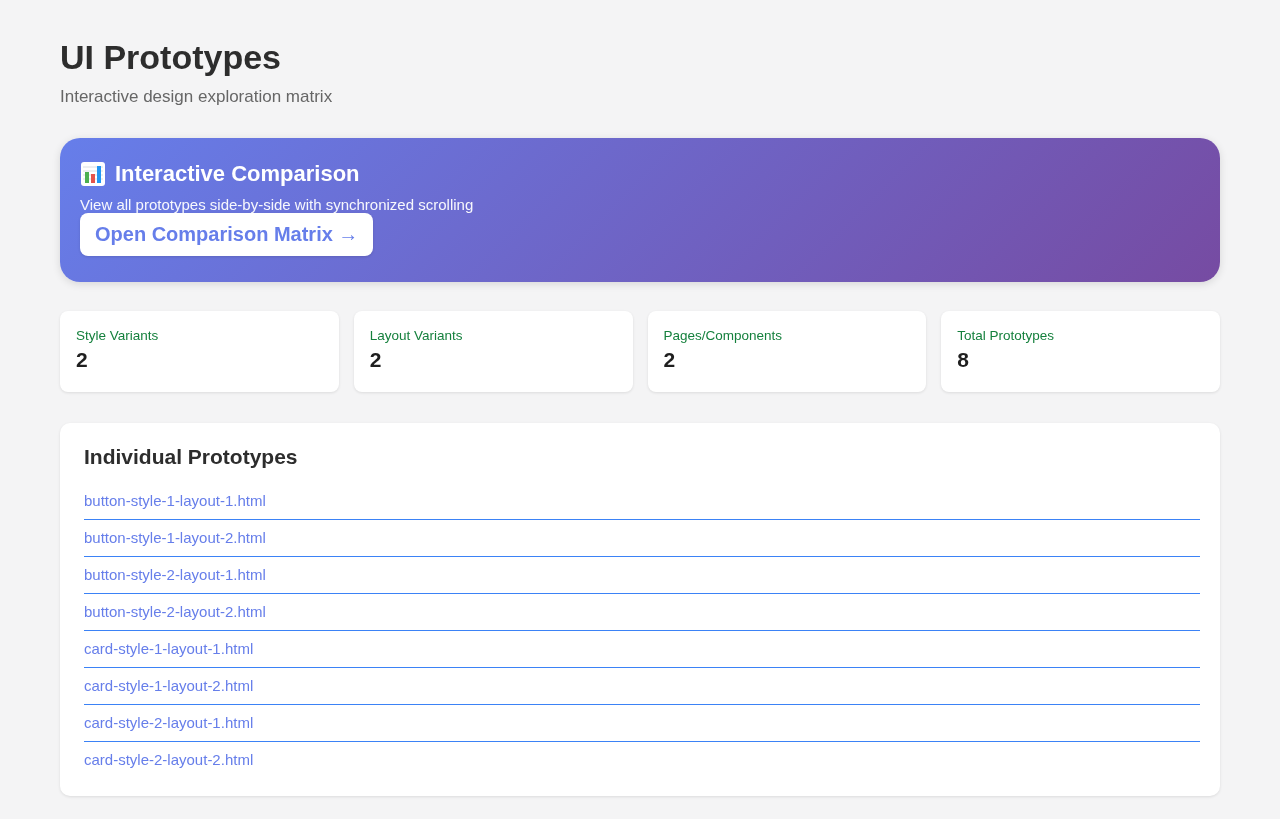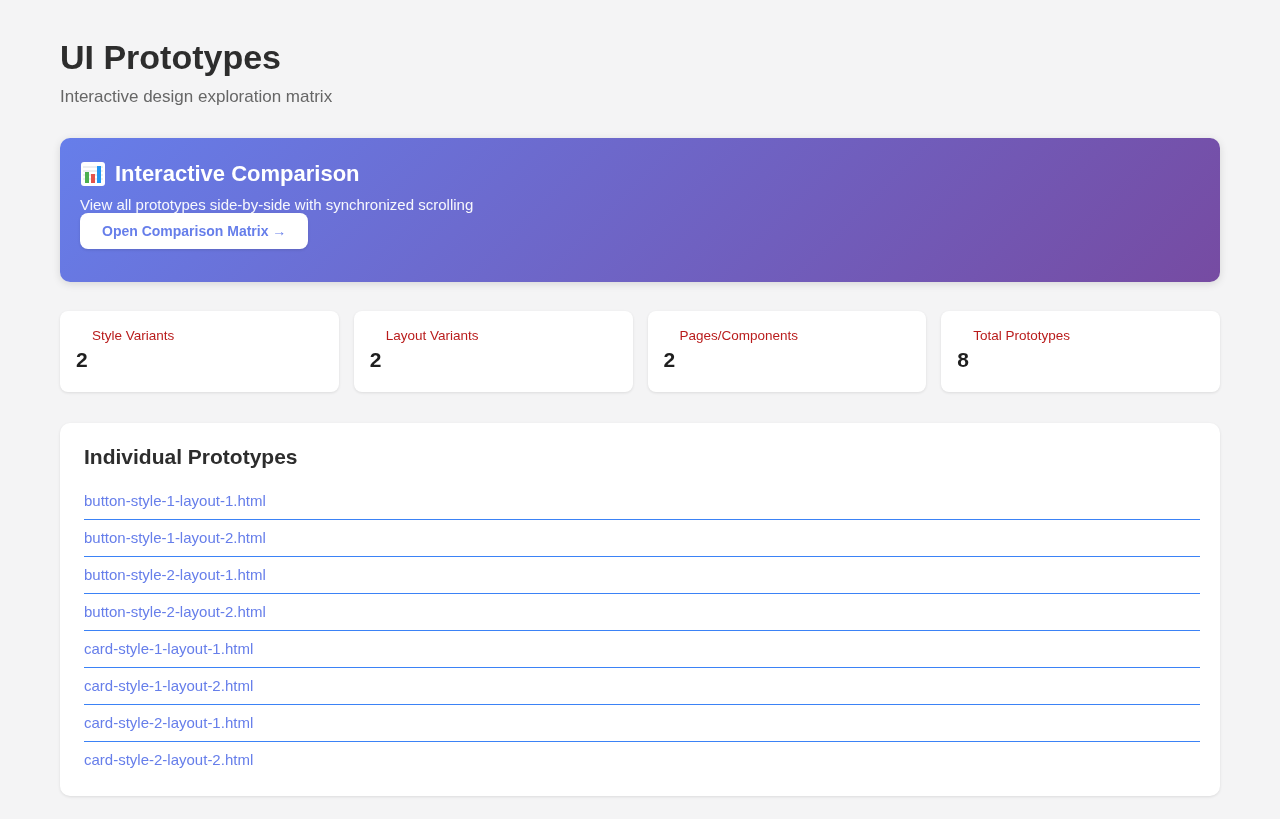--- a/index.html
+++ b/index.html
@@ -21,21 +21,21 @@
     color: #2d2d2d;
     margin-bottom: 10px;
   }
   .page-subtitle {
     font-size: 17px;
     color: #666;
     margin-bottom: 31px;
   }
   .banner {
     background: linear-gradient(135deg, #667eea 0%, #764ba2 100%);
-    border-radius: 10px;
+    border-radius: 20px;
     padding: 23px 20px 21px 20px;
     color: #fff;
     box-shadow: 0 2px 8px rgba(0,0,0,0.12);
     margin-bottom: 29px;
     height: 144px;
   }
   .banner-title {
     font-size: 22px;
     font-weight: bold;
     display: flex;
@@ -45,46 +45,45 @@
   }
   .banner-desc {
     font-size: 15px;
     color: rgba(255,255,255,0.95);
   }
   .banner-button {
     display: inline-block;
     background: #ffffff;
     color: #667eea;
     font-family: "Liberation Sans", sans-serif;
-    font-size: 14px;
+    font-size: 20px;
     font-weight: bold;
     border: none;
     border-radius: 8px;
-    padding: 10px 22px;
+    padding: 10px 15px;
     cursor: pointer;
     box-shadow: 0 1px 3px rgba(0,0,0,0.12);
   }
   .stats-row {
     display: flex;
     gap: 15px;
     margin-bottom: 31px;
   }
   .stat-card {
     flex: 1;
     background: #ffffff;
     border-radius: 8px;
     padding: 17px 16px;
     height: 81px;
     box-shadow: 0 1px 3px rgba(0,0,0,0.10);
   }
   .stat-label {
     font-size: 13.5px;
-    color: #b91c1c;
+    color: #15803d;
     margin-bottom: 5px;
-    margin-left: 16px;
   }
   .stat-value {
     font-size: 21px;
     font-weight: bold;
     color: #1f1f1f;
   }
   .proto-card {
     background: #ffffff;
     border-radius: 10px;
     padding: 22px 20px 18px 24px;

